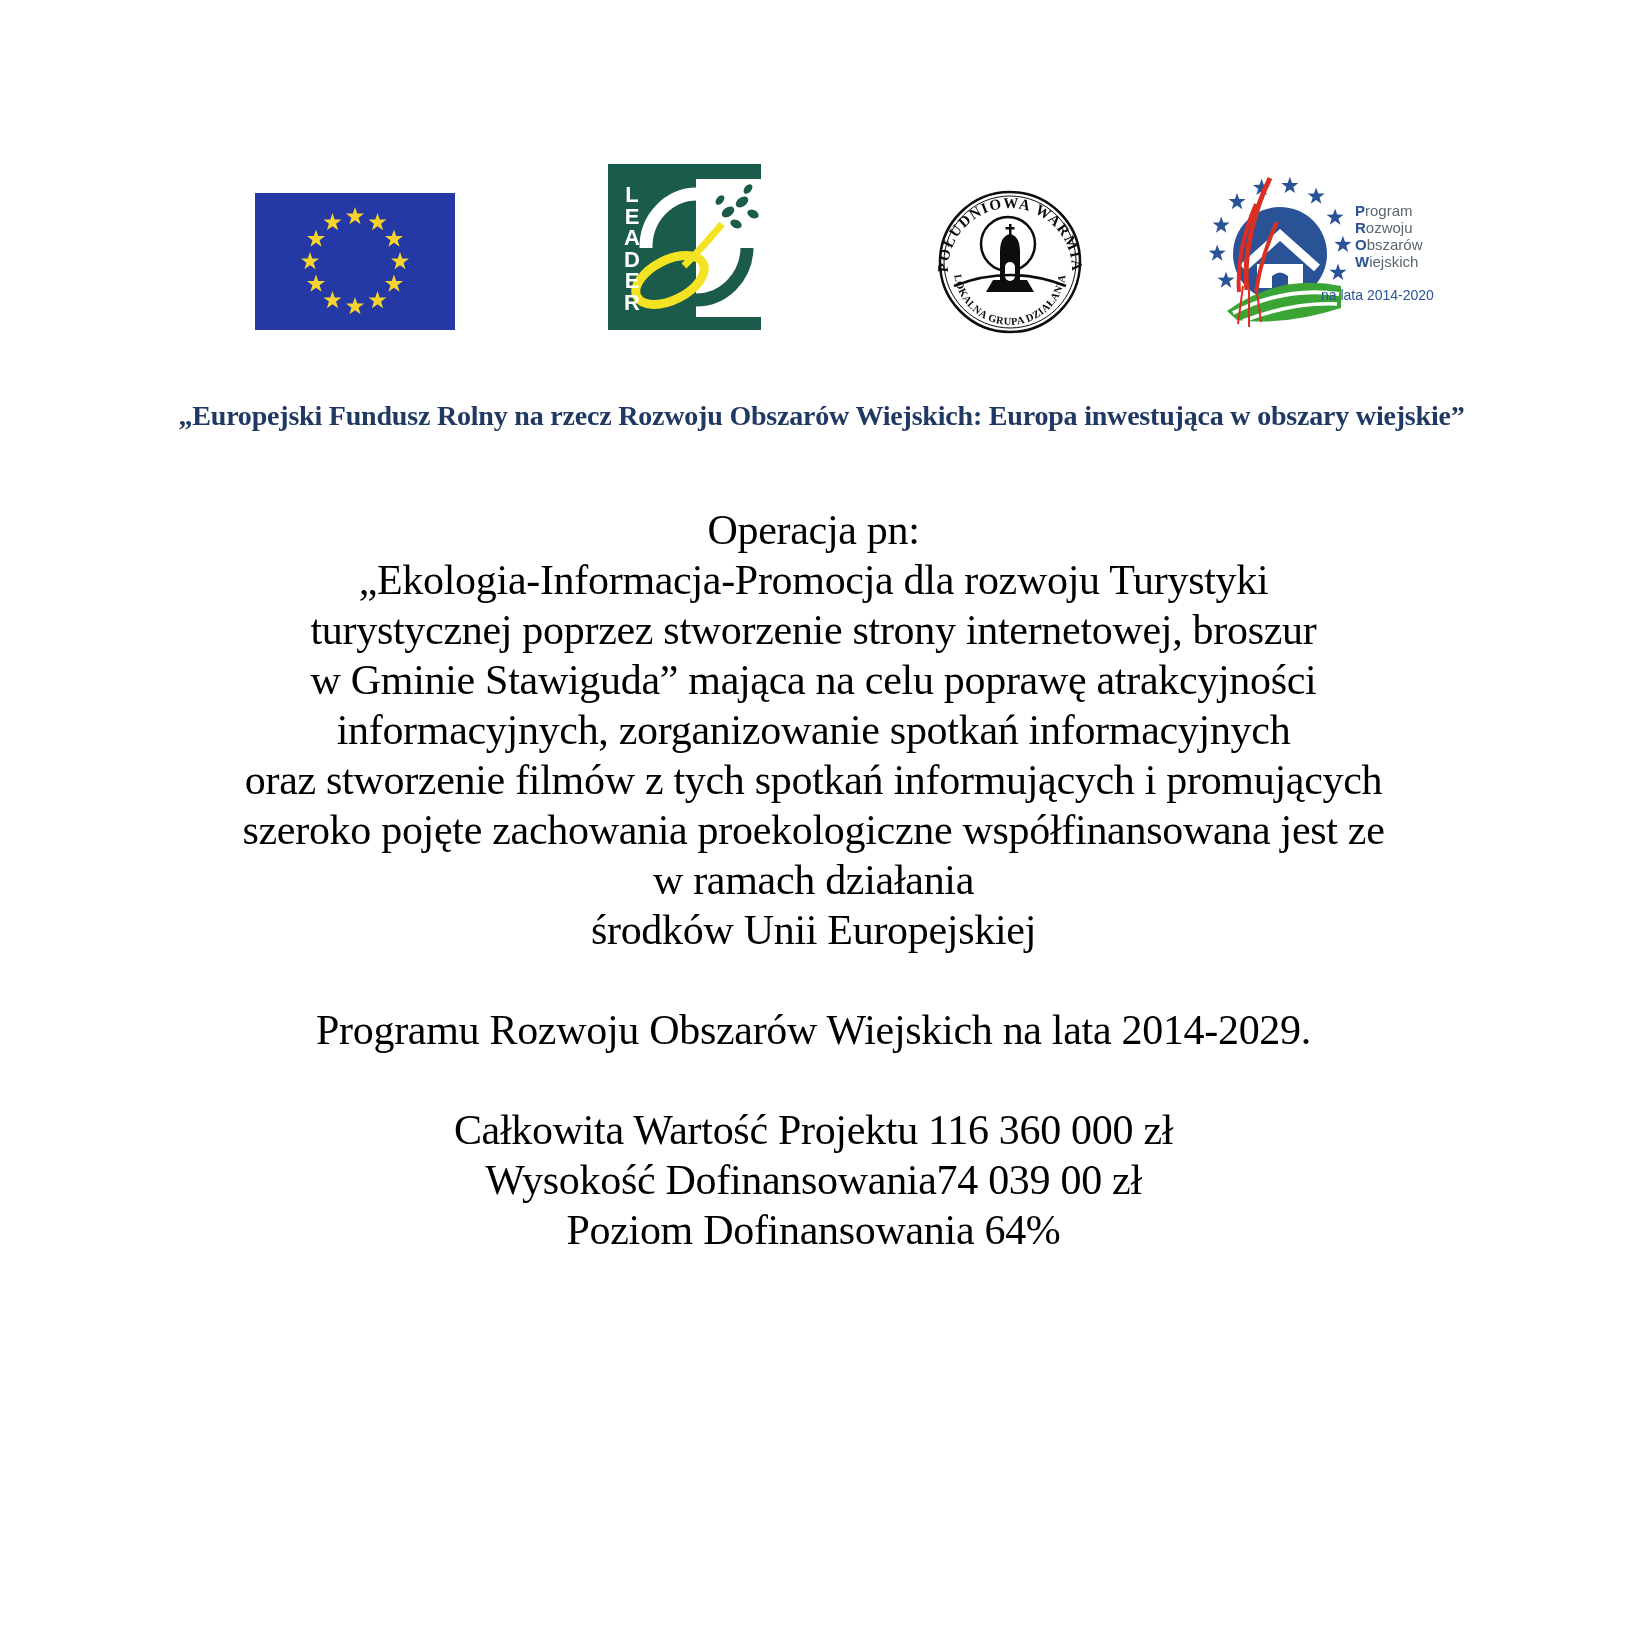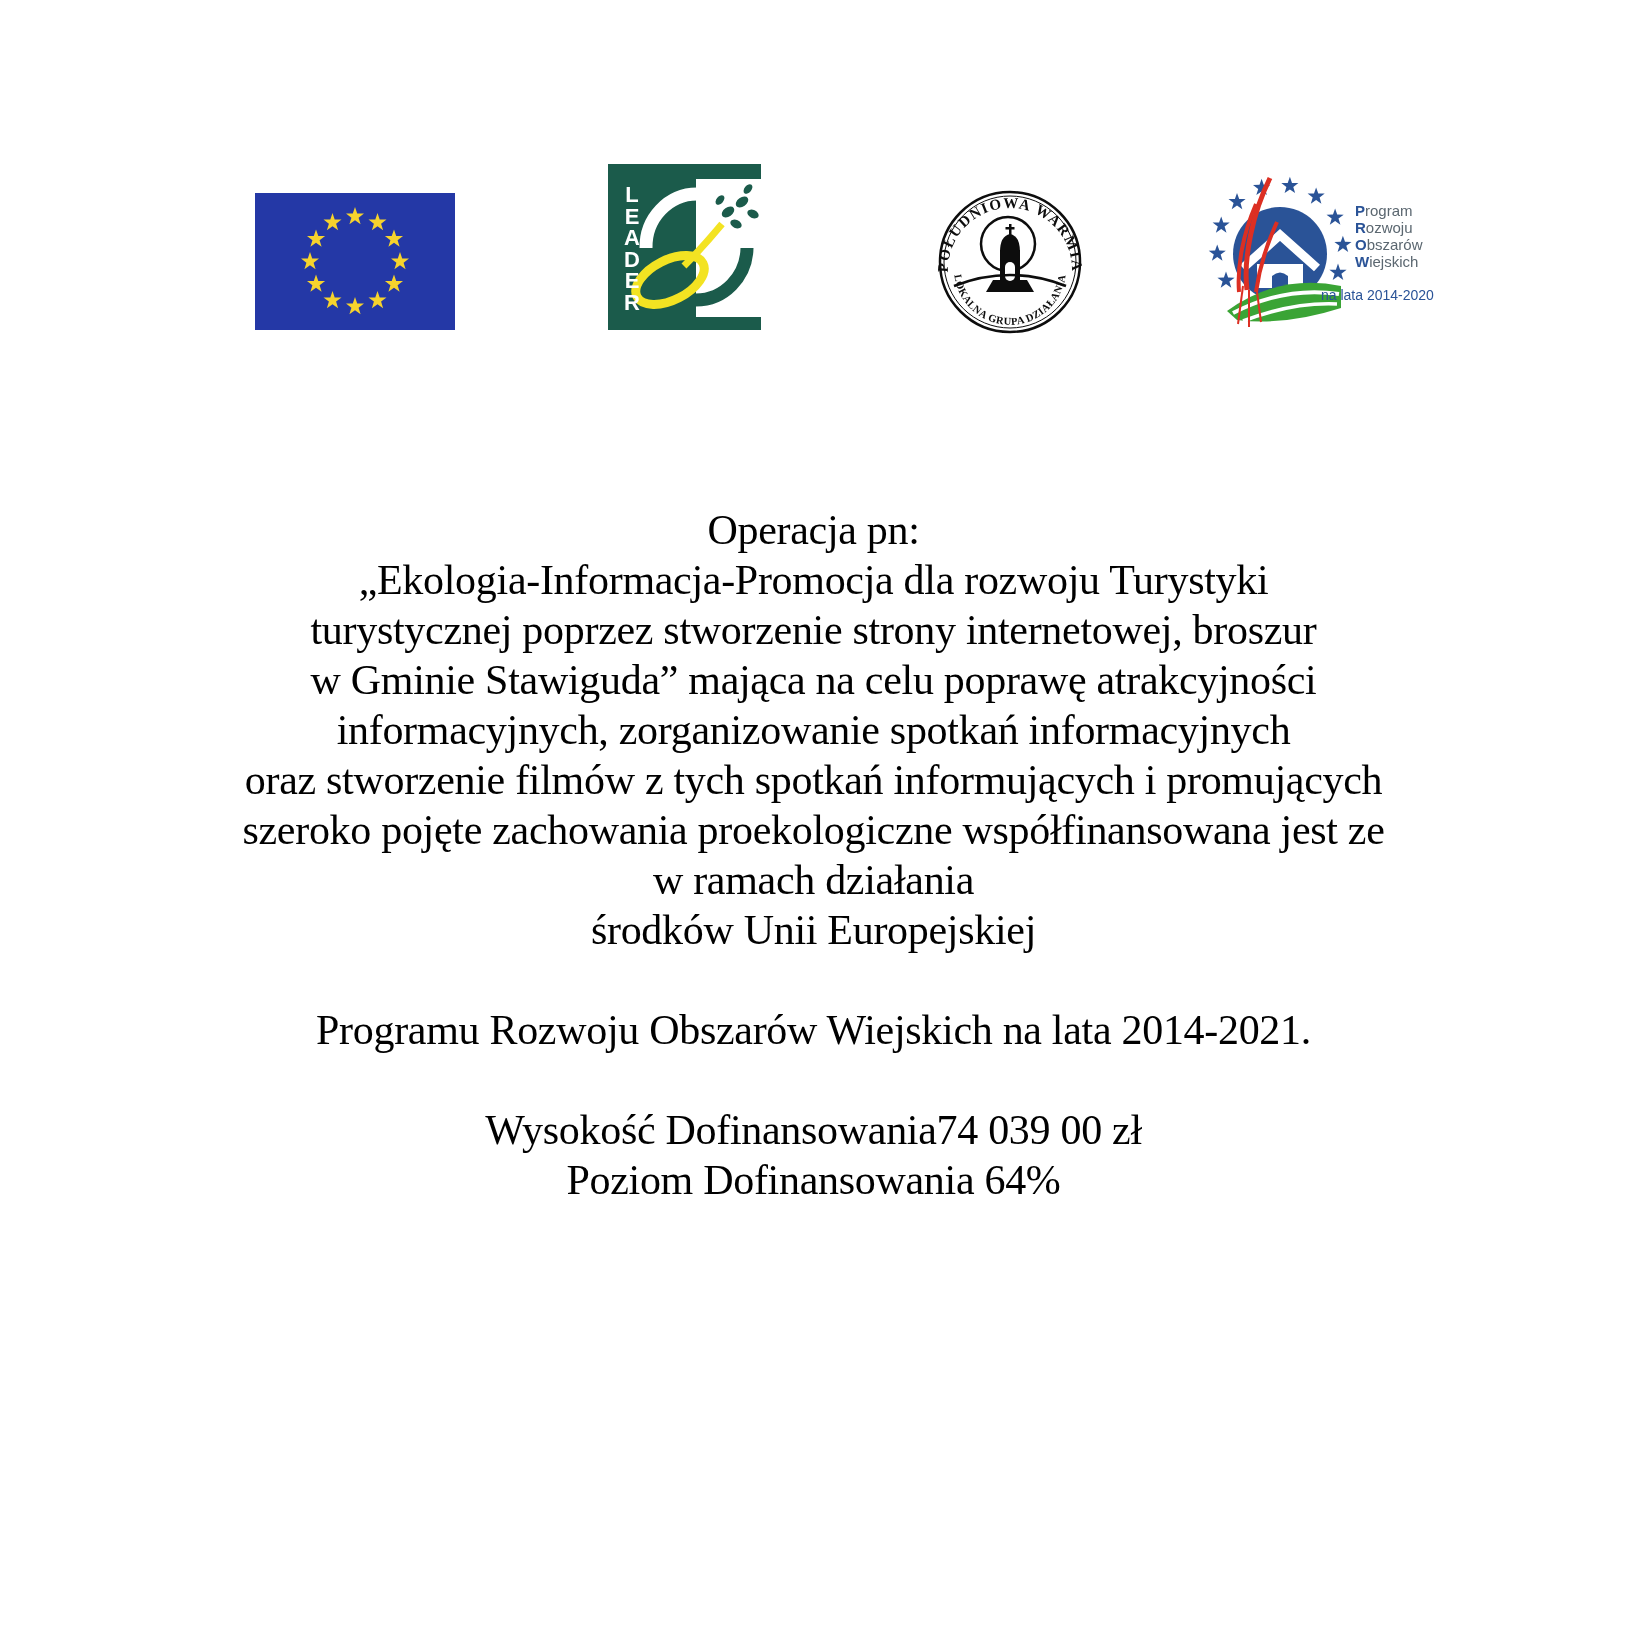--- a/index.html
+++ b/index.html
@@ -129,31 +129,33 @@
     </g>
     <g id="prow-words">
         <text x="170" y="46" font-family="Liberation Sans, sans-serif" font-size="15"><tspan font-weight="700" fill="#2a5397">P</tspan><tspan fill="#5b6770">rogram</tspan></text>
         <text x="170" y="63" font-family="Liberation Sans, sans-serif" font-size="15"><tspan font-weight="700" fill="#2a5397">R</tspan><tspan fill="#5b6770">ozwoju</tspan></text>
         <text x="170" y="80" font-family="Liberation Sans, sans-serif" font-size="15"><tspan font-weight="700" fill="#2a5397">O</tspan><tspan fill="#5b6770">bszarów</tspan></text>
         <text x="170" y="97" font-family="Liberation Sans, sans-serif" font-size="15"><tspan font-weight="700" fill="#2a5397">W</tspan><tspan fill="#5b6770">iejskich</tspan></text>
       </g>
     <text x="136" y="130" class="prow-sub">na lata 2014-2020</text>
   </svg>
 
+  <div class="disclaimer">„Europejski Fundusz Rolny na rzecz Rozwoju Obszarów Wiejskich: Europa inwestująca w obszary wiejskie”</div>
 
   <div class="body-text" id="body-lines">
       <div class="line"><span>Operacja pn:</span></div>
       <div class="line"><span class="b">„Ekologia-Informacja-Promocja dla rozwoju Turystyki</span></div>
       <div class="line"><span class="b">turystycznej poprzez stworzenie strony internetowej, broszur</span></div>
       <div class="line"><span class="b">w Gminie Stawiguda”</span><span> mająca na celu </span><span class="b">poprawę atrakcyjności</span></div>
       <div class="line"><span class="b">informacyjnych, zorganizowanie spotkań informacyjnych</span></div>
       <div class="line"><span class="b">oraz stworzenie filmów z tych spotkań informujących i promujących</span></div>
       <div class="line"><span class="b">szeroko pojęte zachowania proekologiczne</span><span> współfinansowana jest ze</span></div>
       <div class="line"><span>w ramach działania</span></div>
       <div class="line"><span>środków Unii Europejskiej</span></div>
       <div class="line">&nbsp;</div>
-      <div class="line"><span class="b">Programu Rozwoju Obszarów Wiejskich na lata 2014-2021.</span></div>
+      <div class="line"><span class="b">Programu Rozwoju Obszarów Wiejskich na lata 2014-2029.</span></div>
       <div class="line">&nbsp;</div>
+      <div class="line"><span class="b">Całkowita Wartość Projektu 116 360 000 zł</span></div>
       <div class="line"><span class="b">Wysokość Dofinansowania74 039 00 zł</span></div>
       <div class="line"><span class="b">Poziom Dofinansowania 64%</span></div>
     </div>
 
 </div>
 
 </body></html>

